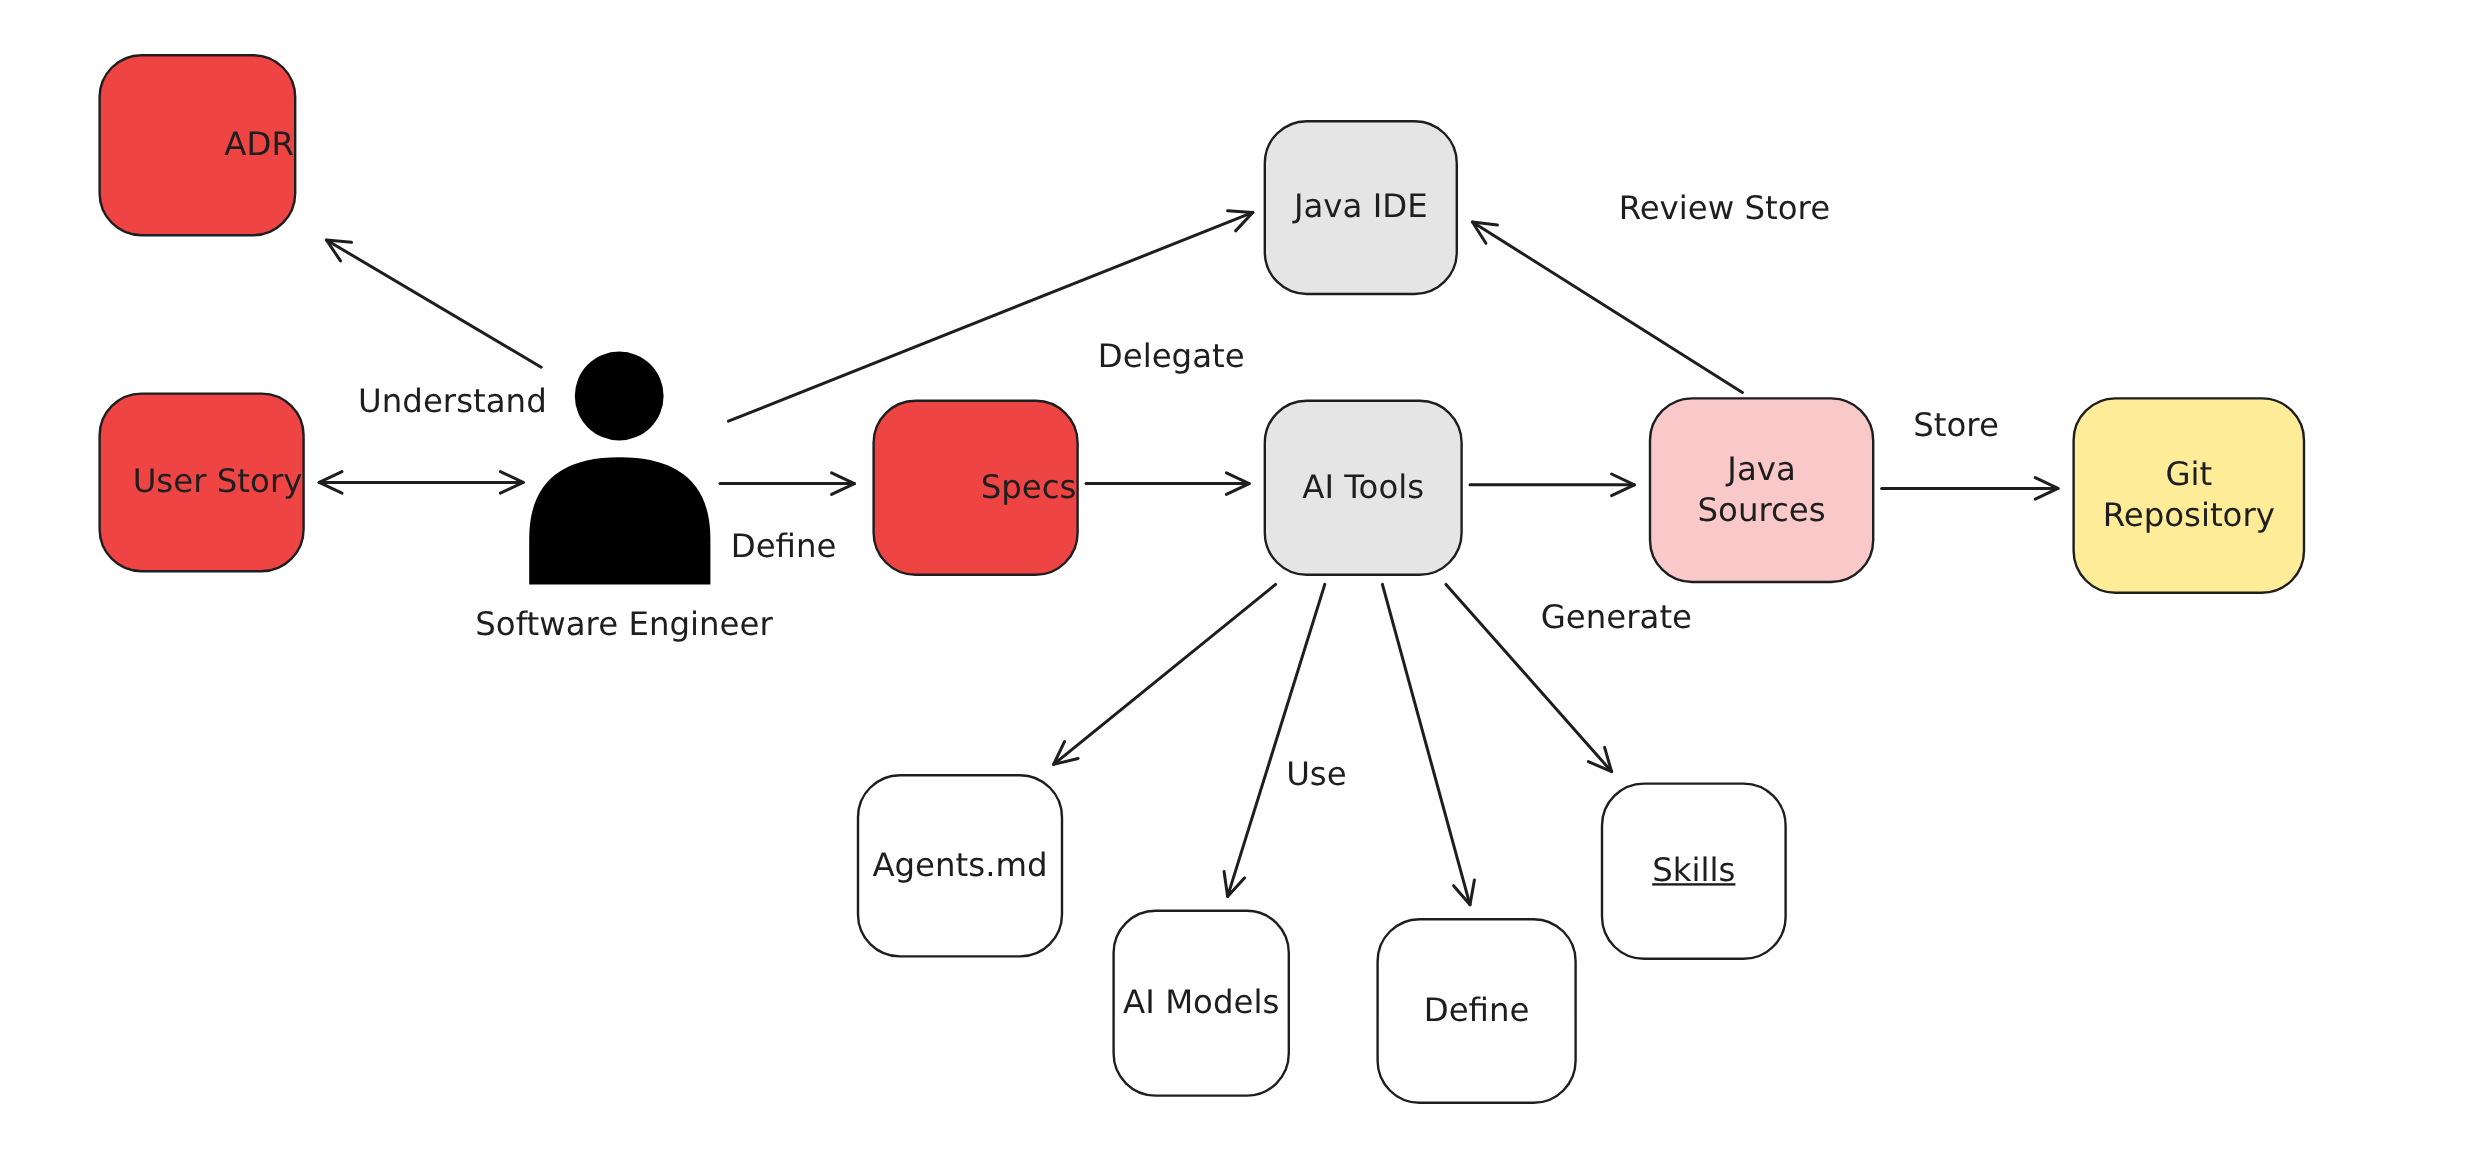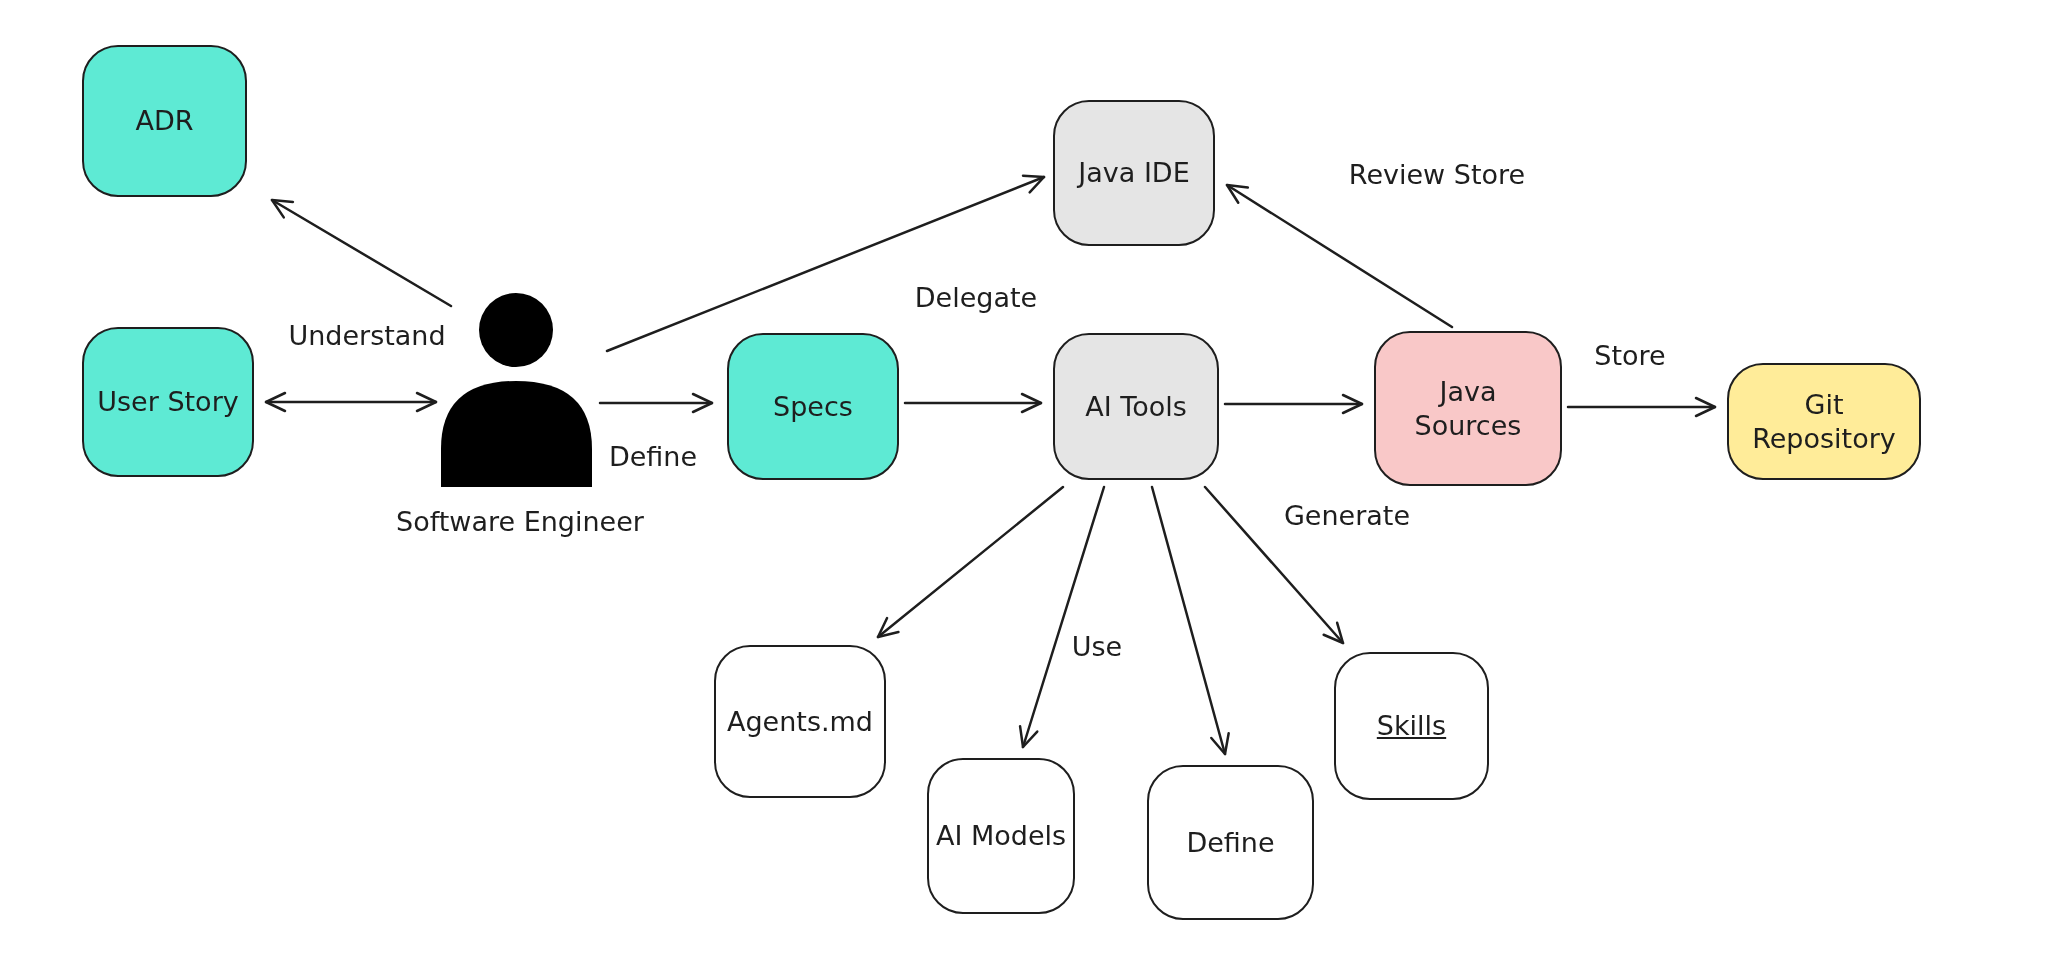--- a/index.html
+++ b/index.html
@@ -15,21 +15,21 @@
   .edges { position: absolute; left: 0; top: 0; width: 2068px; height: 958px; }
   .node {
     position: absolute; box-sizing: border-box;
     border: 2.5px solid #1e1e1e;
     border-radius: 36px;
     display: flex; align-items: center; justify-content: center;
     text-align: center;
     font-size: 27px; line-height: 1.25;
     color: #1e1e1e;
   }
-  .node.blue   { background: #5eead4; }
+  .node.blue   { background: #ef4444; justify-content: flex-end; }
   .node.green  { background: #e5e5e5; }
   .node.pink   { background: #f9c8c8; }
   .node.yellow { background: #ffec99; }
   .node.white  { background: #ffffff; }
   .edge-label {
     position: absolute; transform: translate(-50%, -50%);
     font-size: 27px; white-space: nowrap; color: #1e1e1e;
   }
 </style>
 </head>
@@ -80,21 +80,21 @@
   </div>
 
   <div class="node green" style="left:1053px; top:333px; width:166px; height:147px;">
     <span>AI Tools</span>
   </div>
 
   <div class="node pink" style="left:1374px; top:331px; width:188px; height:155px;">
     <span style="width:110px;">Java Sources</span>
   </div>
 
-  <div class="node yellow" style="left:1727px; top:331px; width:194px; height:117px;margin-top:32px;">
+  <div class="node yellow" style="left:1727px; top:331px; width:194px; height:164px;">
     <span style="width:145px;">Git Repository</span>
   </div>
 
   <div class="node white" style="left:714px; top:645px; width:172px; height:153px;align-items:center;">
     <span>Agents.md</span>
   </div>
 
   <div class="node white" style="left:927px; top:758px; width:148px; height:156px;">
     <span>AI Models</span>
   </div>
@@ -102,21 +102,21 @@
   <div class="node white" style="left:1147px; top:765px; width:167px; height:155px;">
     <span>Define</span>
   </div>
 
   <div class="node white" style="left:1334px; top:652px; width:155px; height:148px;text-decoration:underline;">
     <span>Skills</span>
   </div>
 
   <div class="edge-label" style="left:520px; top:521px;">Software Engineer</div>
 
-  <div class="edge-label" style="left:367px; top:335px;text-align:center;">Understand</div>
+  <div class="edge-label" style="left:377px; top:335px;text-align:center;">Understand</div>
   <div class="edge-label" style="left:653px; top:456px;">Define</div>
   <div class="edge-label" style="left:976px; top:297px;">Delegate</div>
   <div class="edge-label" style="left:1437px; top:174px;">Review Store</div>
   <div class="edge-label" style="left:1630px; top:355px;">Store</div>
   <div class="edge-label" style="left:1347px; top:515px;">Generate</div>
   <div class="edge-label" style="left:1097px; top:646px;">Use</div>
 
 </div>
 
 </body></html>

